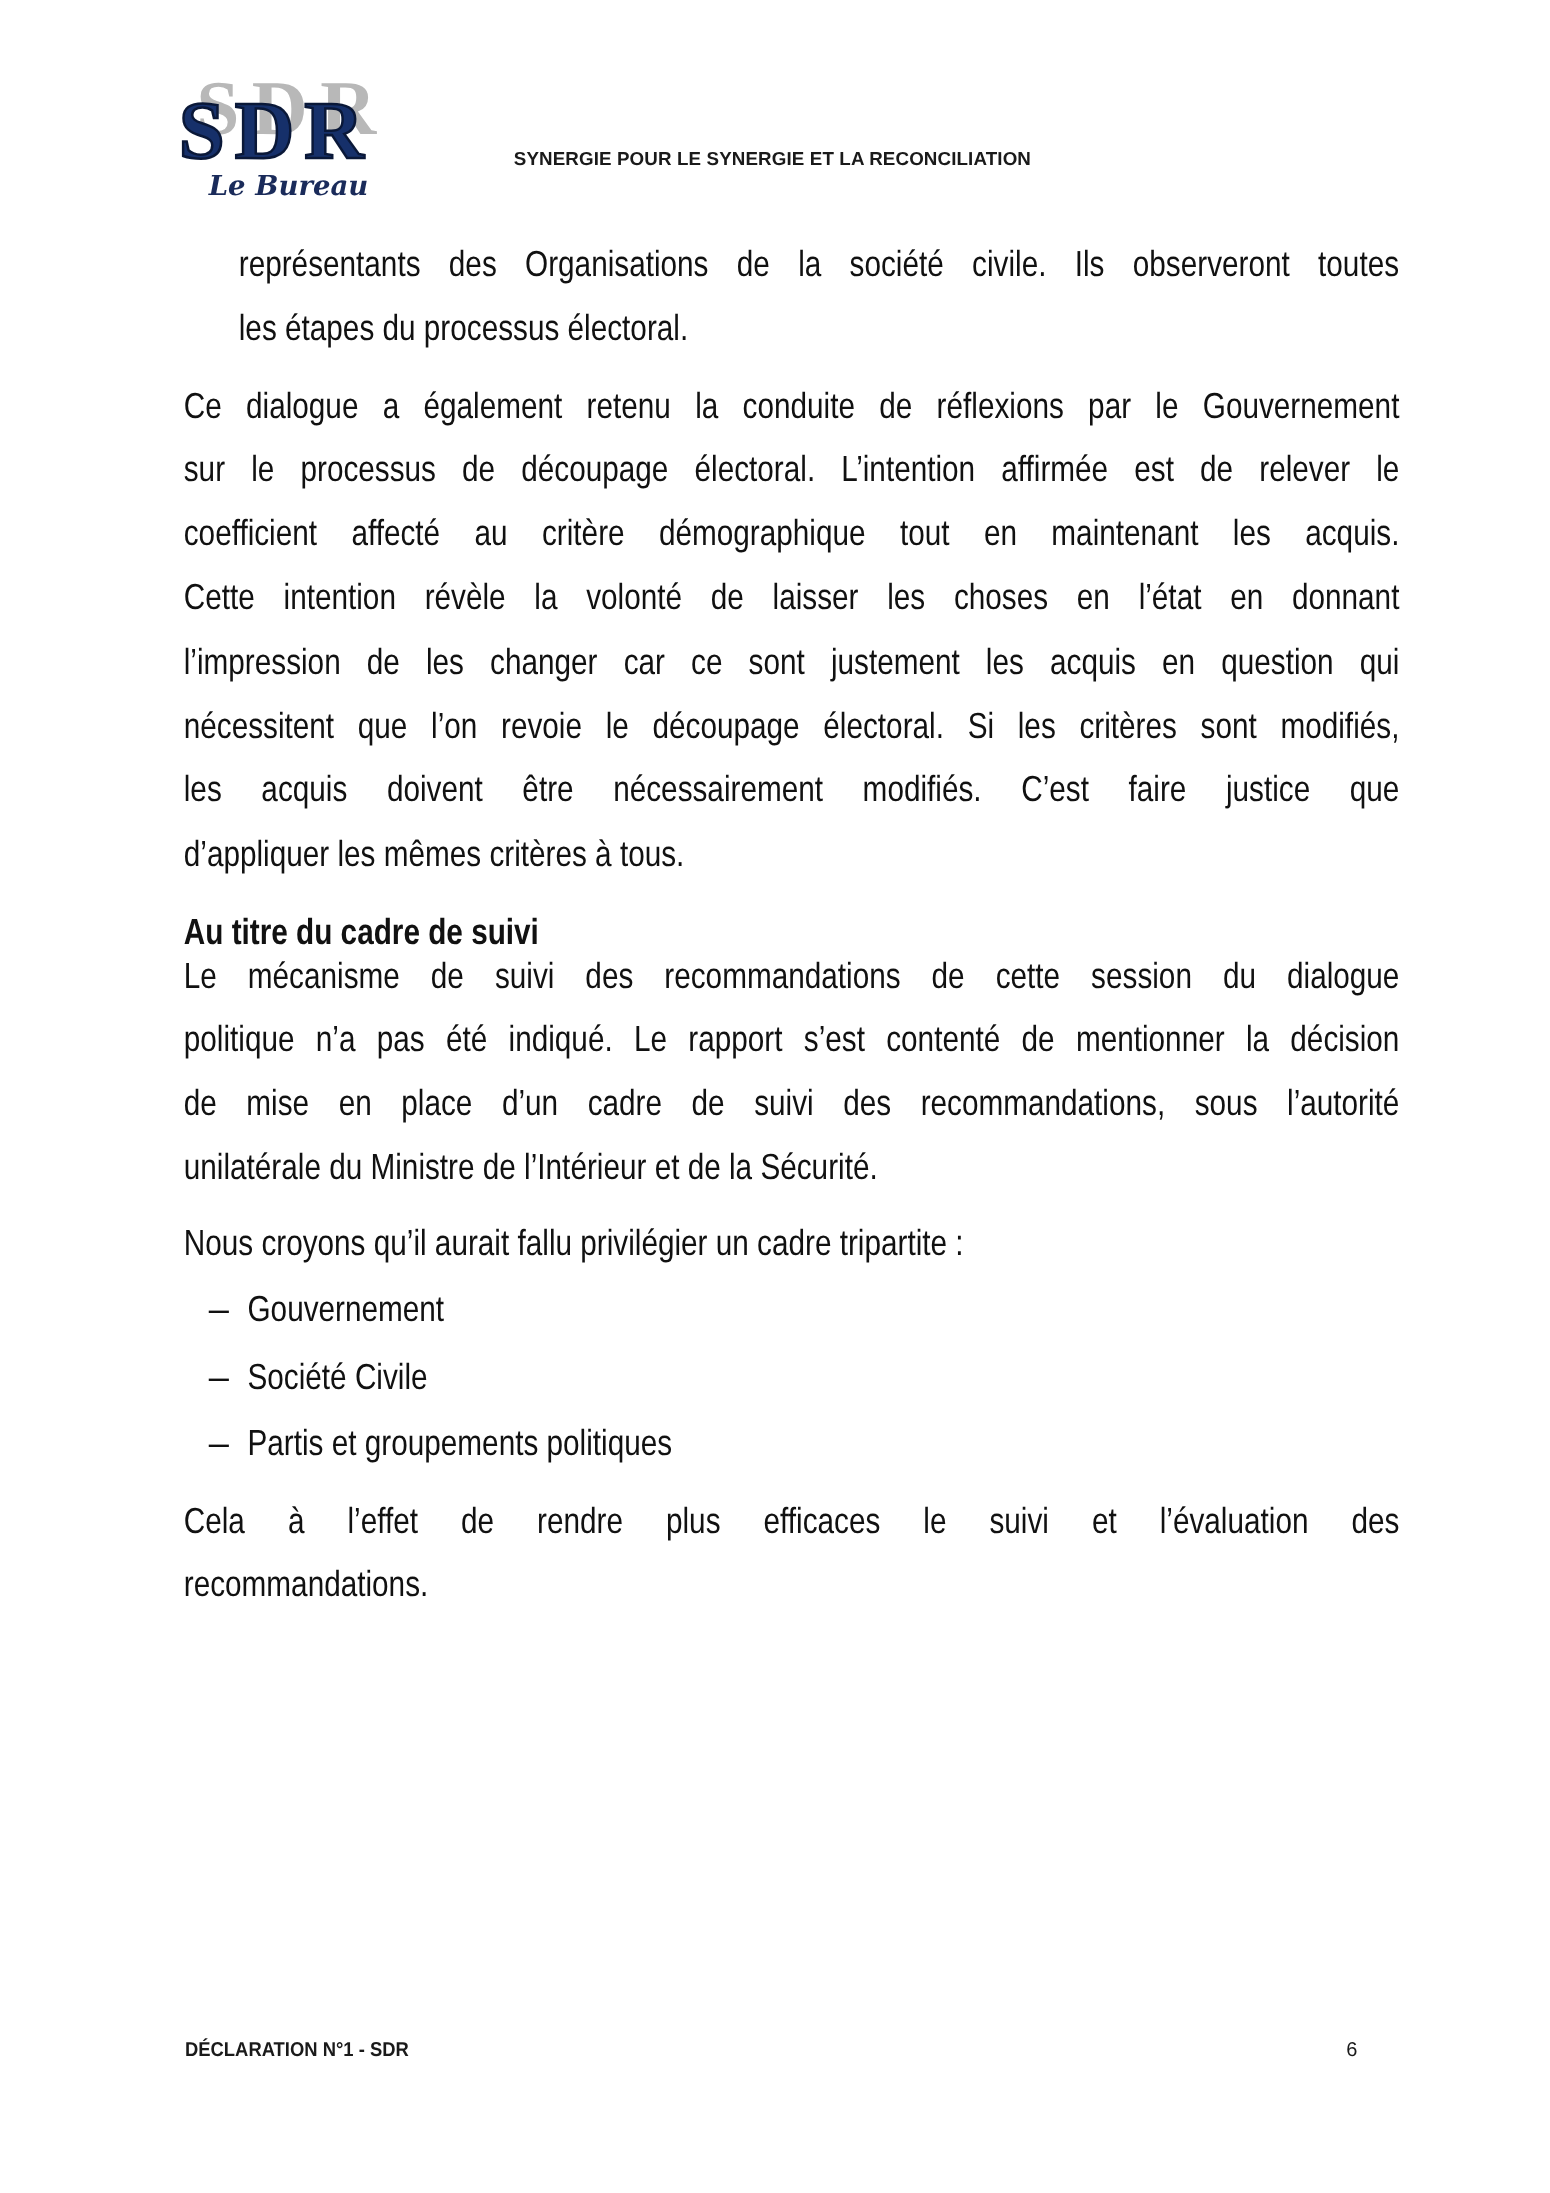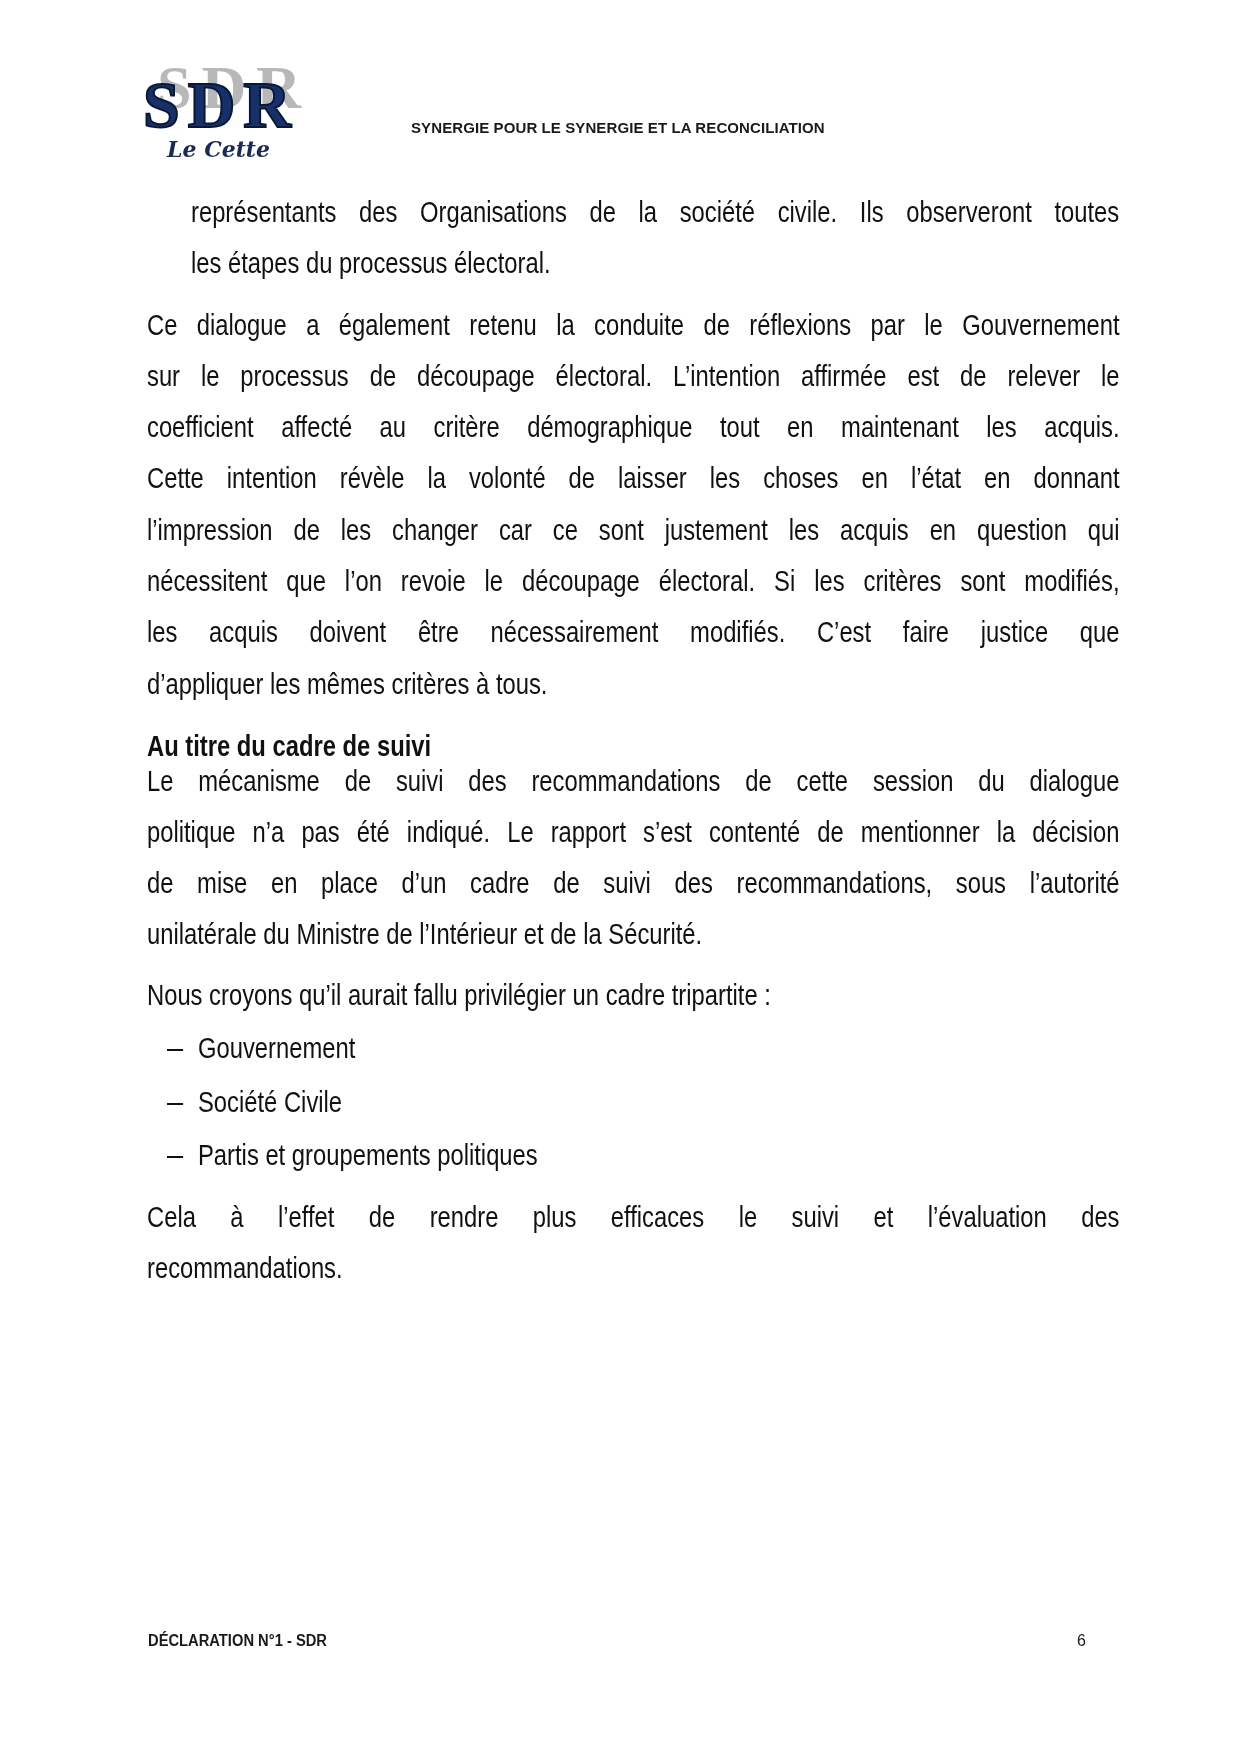--- a/index.html
+++ b/index.html
@@ -137,21 +137,21 @@
     }
   </style>
 </head>
 <body>
 
 <div class="page">
 
   <div class="logo">
     <div class="logo-shadow">SDR</div>
     <div class="logo-main">SDR</div>
-    <div class="logo-sub">Le Cette</div>
+    <div class="logo-sub">Le Bureau</div>
   </div>
   <div class="header-title">SYNERGIE POUR LE SYNERGIE ET LA RECONCILIATION</div>
 
   <div class="content">
 
     <div class="line justify" style="top:0; left:44px; width:1132px;">représentants des Organisations de la société civile. Ils observeront toutes</div>
     <div class="line" style="top:51px; left:44px;">les étapes du processus électoral.</div>
 
     <div class="line justify" style="top:113px;">Ce dialogue a également retenu la conduite de réflexions par le Gouvernement</div>
     <div class="line justify" style="top:164px;">sur le processus de découpage électoral. L’intention affirmée est de relever le</div>

